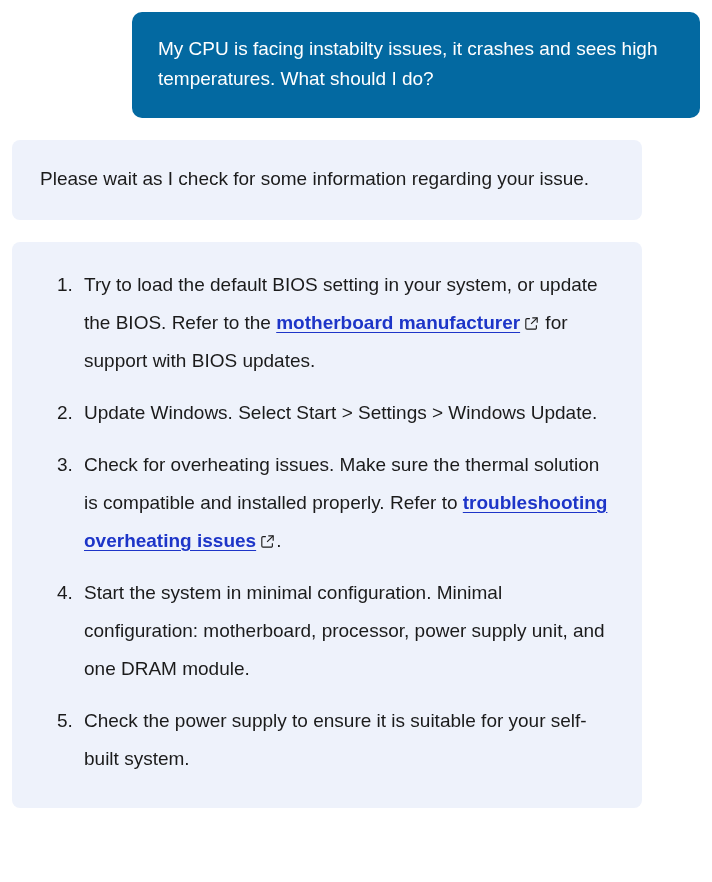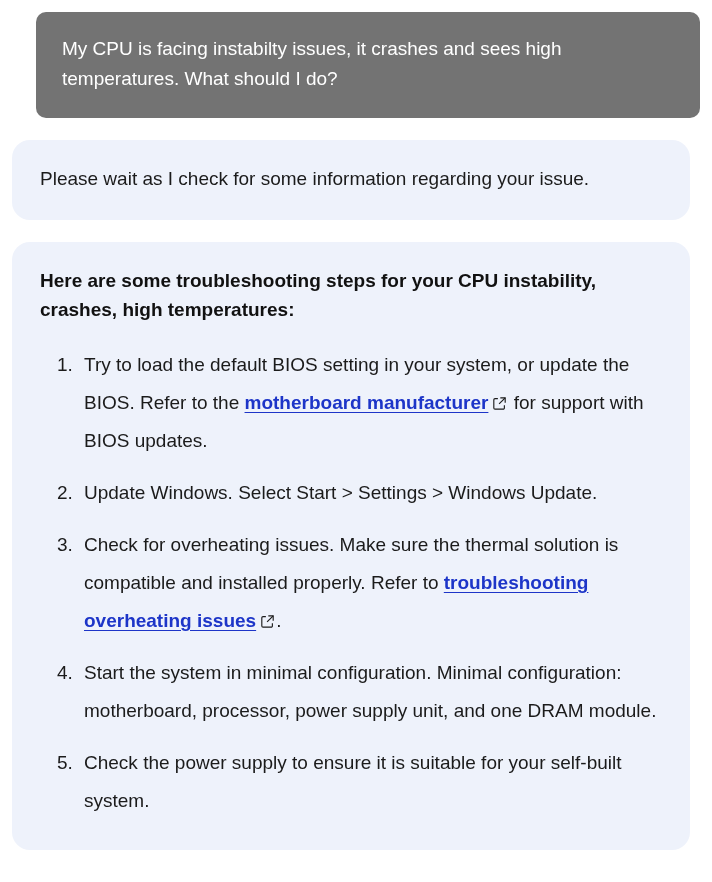--- a/index.html
+++ b/index.html
@@ -15,25 +15,25 @@
     width: 712px;
     padding: 12px 12px 0 12px;
   }
 
   
   .user-row {
     display: flex;
     justify-content: flex-end;
   }
   .user-bubble {
-    background: #737373;
+    background: #0369a1;
     color: #ffffff;
     border-radius: 10px;
     padding: 22px 26px 24px 26px;
-    width: 664px;
+    width: 568px;
     font-size: 19px;
     line-height: 30px;
     font-weight: 400;
   }
   .timestamp {
     text-align: right;
     color: #4a4a4a;
     font-size: 16px;
     padding: 10px 10px 0 0;
     letter-spacing: .1px;
@@ -41,23 +41,23 @@
 
   
   .bot-row {
     display: flex;
     justify-content: flex-start;
     margin-top: 22px;
   }
   .bot-bubble {
     background: #eef2fb;
     color: #1b1b1b;
-    border-radius: 18px;
+    border-radius: 8px;
     padding: 24px 30px 26px 28px;
-    width: 678px;
+    width: 630px;
     font-size: 19px;
     line-height: 30px;
   }
   .bot-bubble.second {
     padding-bottom: 30px;
   }
   .bot-text { margin: 0; }
 
   .headline {
     font-weight: bold;
@@ -112,21 +112,20 @@
 
 
   <div class="bot-row">
     <div class="bot-bubble">
       <p class="bot-text">Please wait as I check for some information regarding your issue.</p>
     </div>
   </div>
 
   <div class="bot-row">
     <div class="bot-bubble second">
-      <p class="headline">Here are some troubleshooting steps for your CPU instability, crashes, high temperatures:</p>
       <ol class="steps">
 
         <li>
           <span>Try to load the default BIOS setting in your system, or update the BIOS. Refer to the </span><a class="link" href="#">motherboard manufacturer</a><span class="ext-icon"><svg width="13" height="13" viewBox="0 0 16 16">
                 <path d="M6 2 H2.5 A1.5 1.5 0 0 0 1 3.5 V13.5 A1.5 1.5 0 0 0 2.5 15 H12.5 A1.5 1.5 0 0 0 14 13.5 V10" fill="none" stroke="#1b1b1b" stroke-width="1.4"></path>
                 <path d="M9 1 H15 V7" fill="none" stroke="#1b1b1b" stroke-width="1.4"></path>
                 <path d="M15 1 L7.5 8.5" fill="none" stroke="#1b1b1b" stroke-width="1.4"></path>
               </svg></span><span> for support with BIOS updates.</span>
         </li>
 

